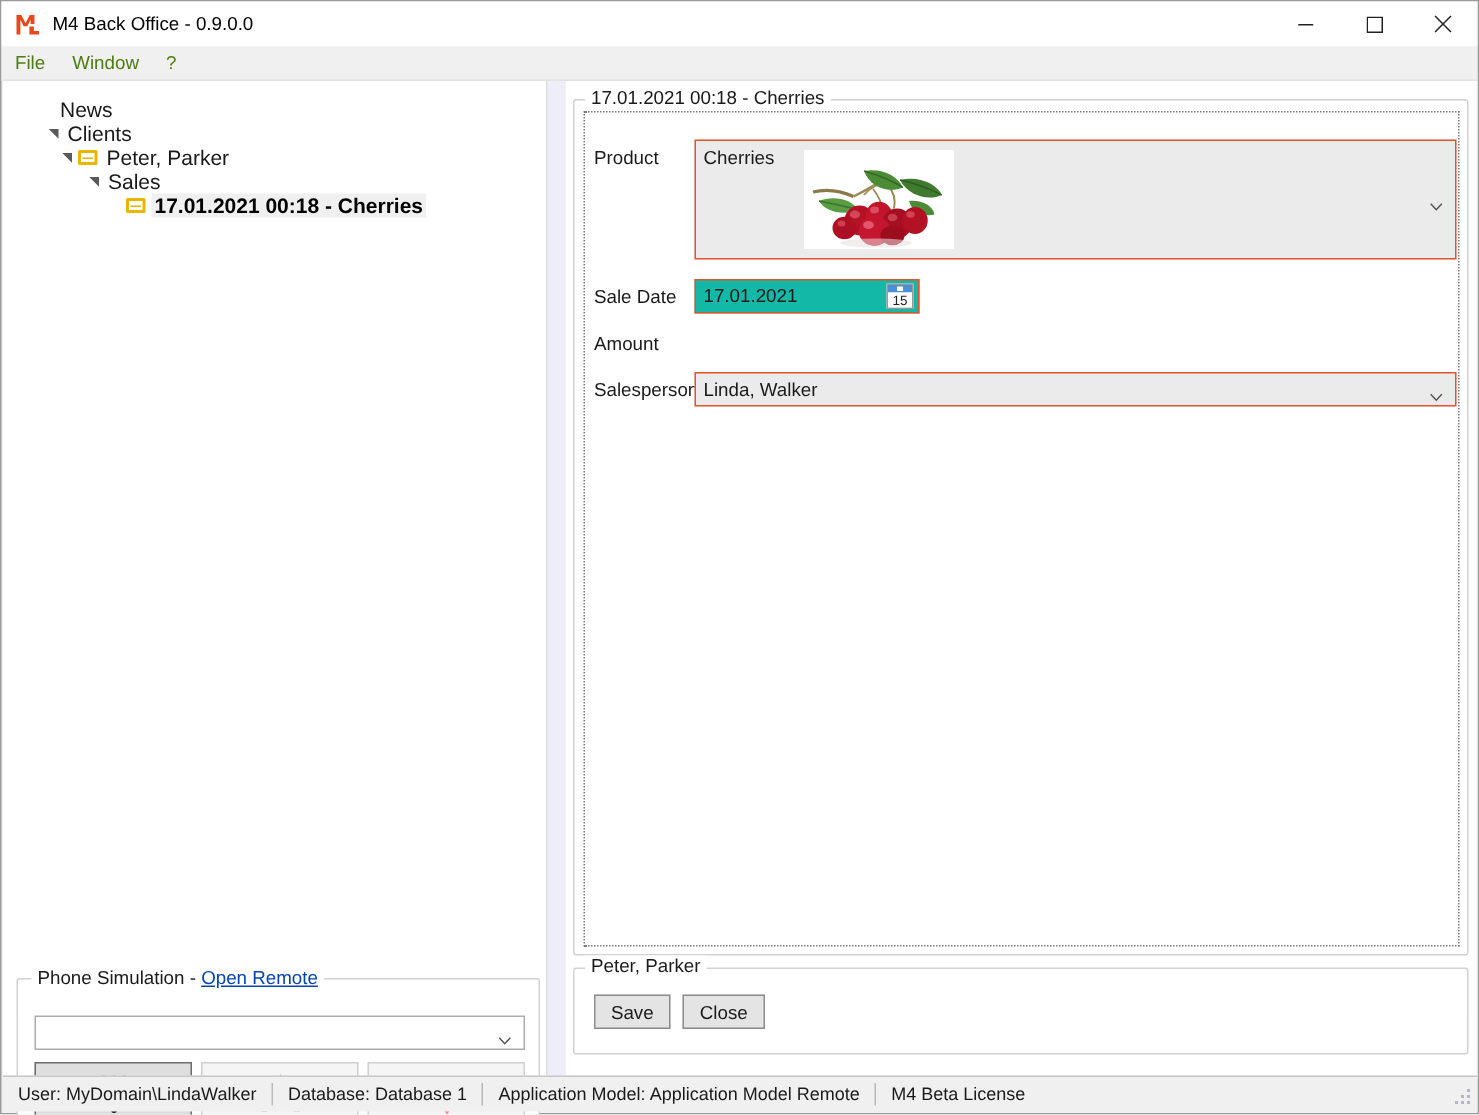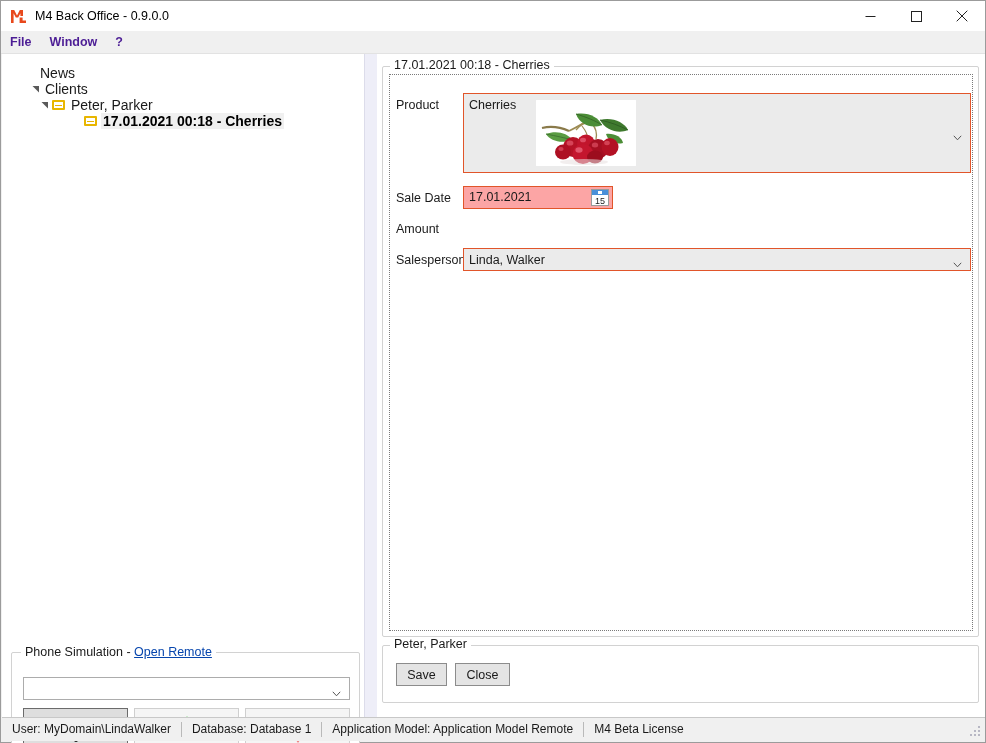--- a/index.html
+++ b/index.html
@@ -69,24 +69,23 @@
     width: 984px;
     height: 22px;
     background: #f0f0f0;
     display: flex;
     align-items: center;
     border-bottom: 1px solid #e2e2e2;
   }
   .menuitem {
     padding: 2px 9px;
     font-size: 12.5px;
-    color: #4c1d95;
+    color: #4d7c0f;
     line-height: 16px;
     white-space: nowrap;
-    font-weight: bold;
   }
 
   
   .leftpane {
     position: absolute;
     left: 1px; top: 53px;
     width: 362px;
     height: 665px;
     background: #ffffff;
   }
@@ -248,21 +247,21 @@
   .field-label {
     position: absolute;
     font-size: 12.5px;
     color: #1a1a1a;
     white-space: nowrap;
   }
   .ofield {
     position: absolute;
     box-sizing: border-box;
     border: 1px solid #e1552a;
-    background: #fca5a5;
+    background: #14b8a6;
   }
   .ofield.combo {
     background: #ebebeb;
   }
   .ofield .val {
     position: absolute;
     left: 5px; top: 3px;
     font-size: 12.5px;
     color: #1a1a1a;
     white-space: nowrap;
@@ -413,20 +412,28 @@
       <div class="tnode" style="padding-left:36px;">
         <span class="expander">
           <svg width="8" height="8" viewBox="0 0 8 8">
               <path d="M0.5 1 L7 1 L7 7.5 Z" fill="#5a5a5a"></path>
             </svg>
         </span>
         <span class="card-icon"></span>
         <span class="tlabel">Peter, Parker</span>
       </div>
 
+      <div class="tnode" style="padding-left:54px;">
+        <span class="expander">
+          <svg width="8" height="8" viewBox="0 0 8 8">
+              <path d="M0.5 1 L7 1 L7 7.5 Z" fill="#5a5a5a"></path>
+            </svg>
+        </span>
+        <span class="tlabel">Sales</span>
+      </div>
 
       <div class="tnode selected" style="padding-left:82px;">
         <span class="card-icon"></span>
         <span class="tlabel">17.01.2021 00:18 - Cherries</span>
       </div>
 
     </div>
 
     <div class="phonegroup">
       <div class="group-legend"><span>Phone Simulation - </span><a href="#">Open Remote</a></div>

